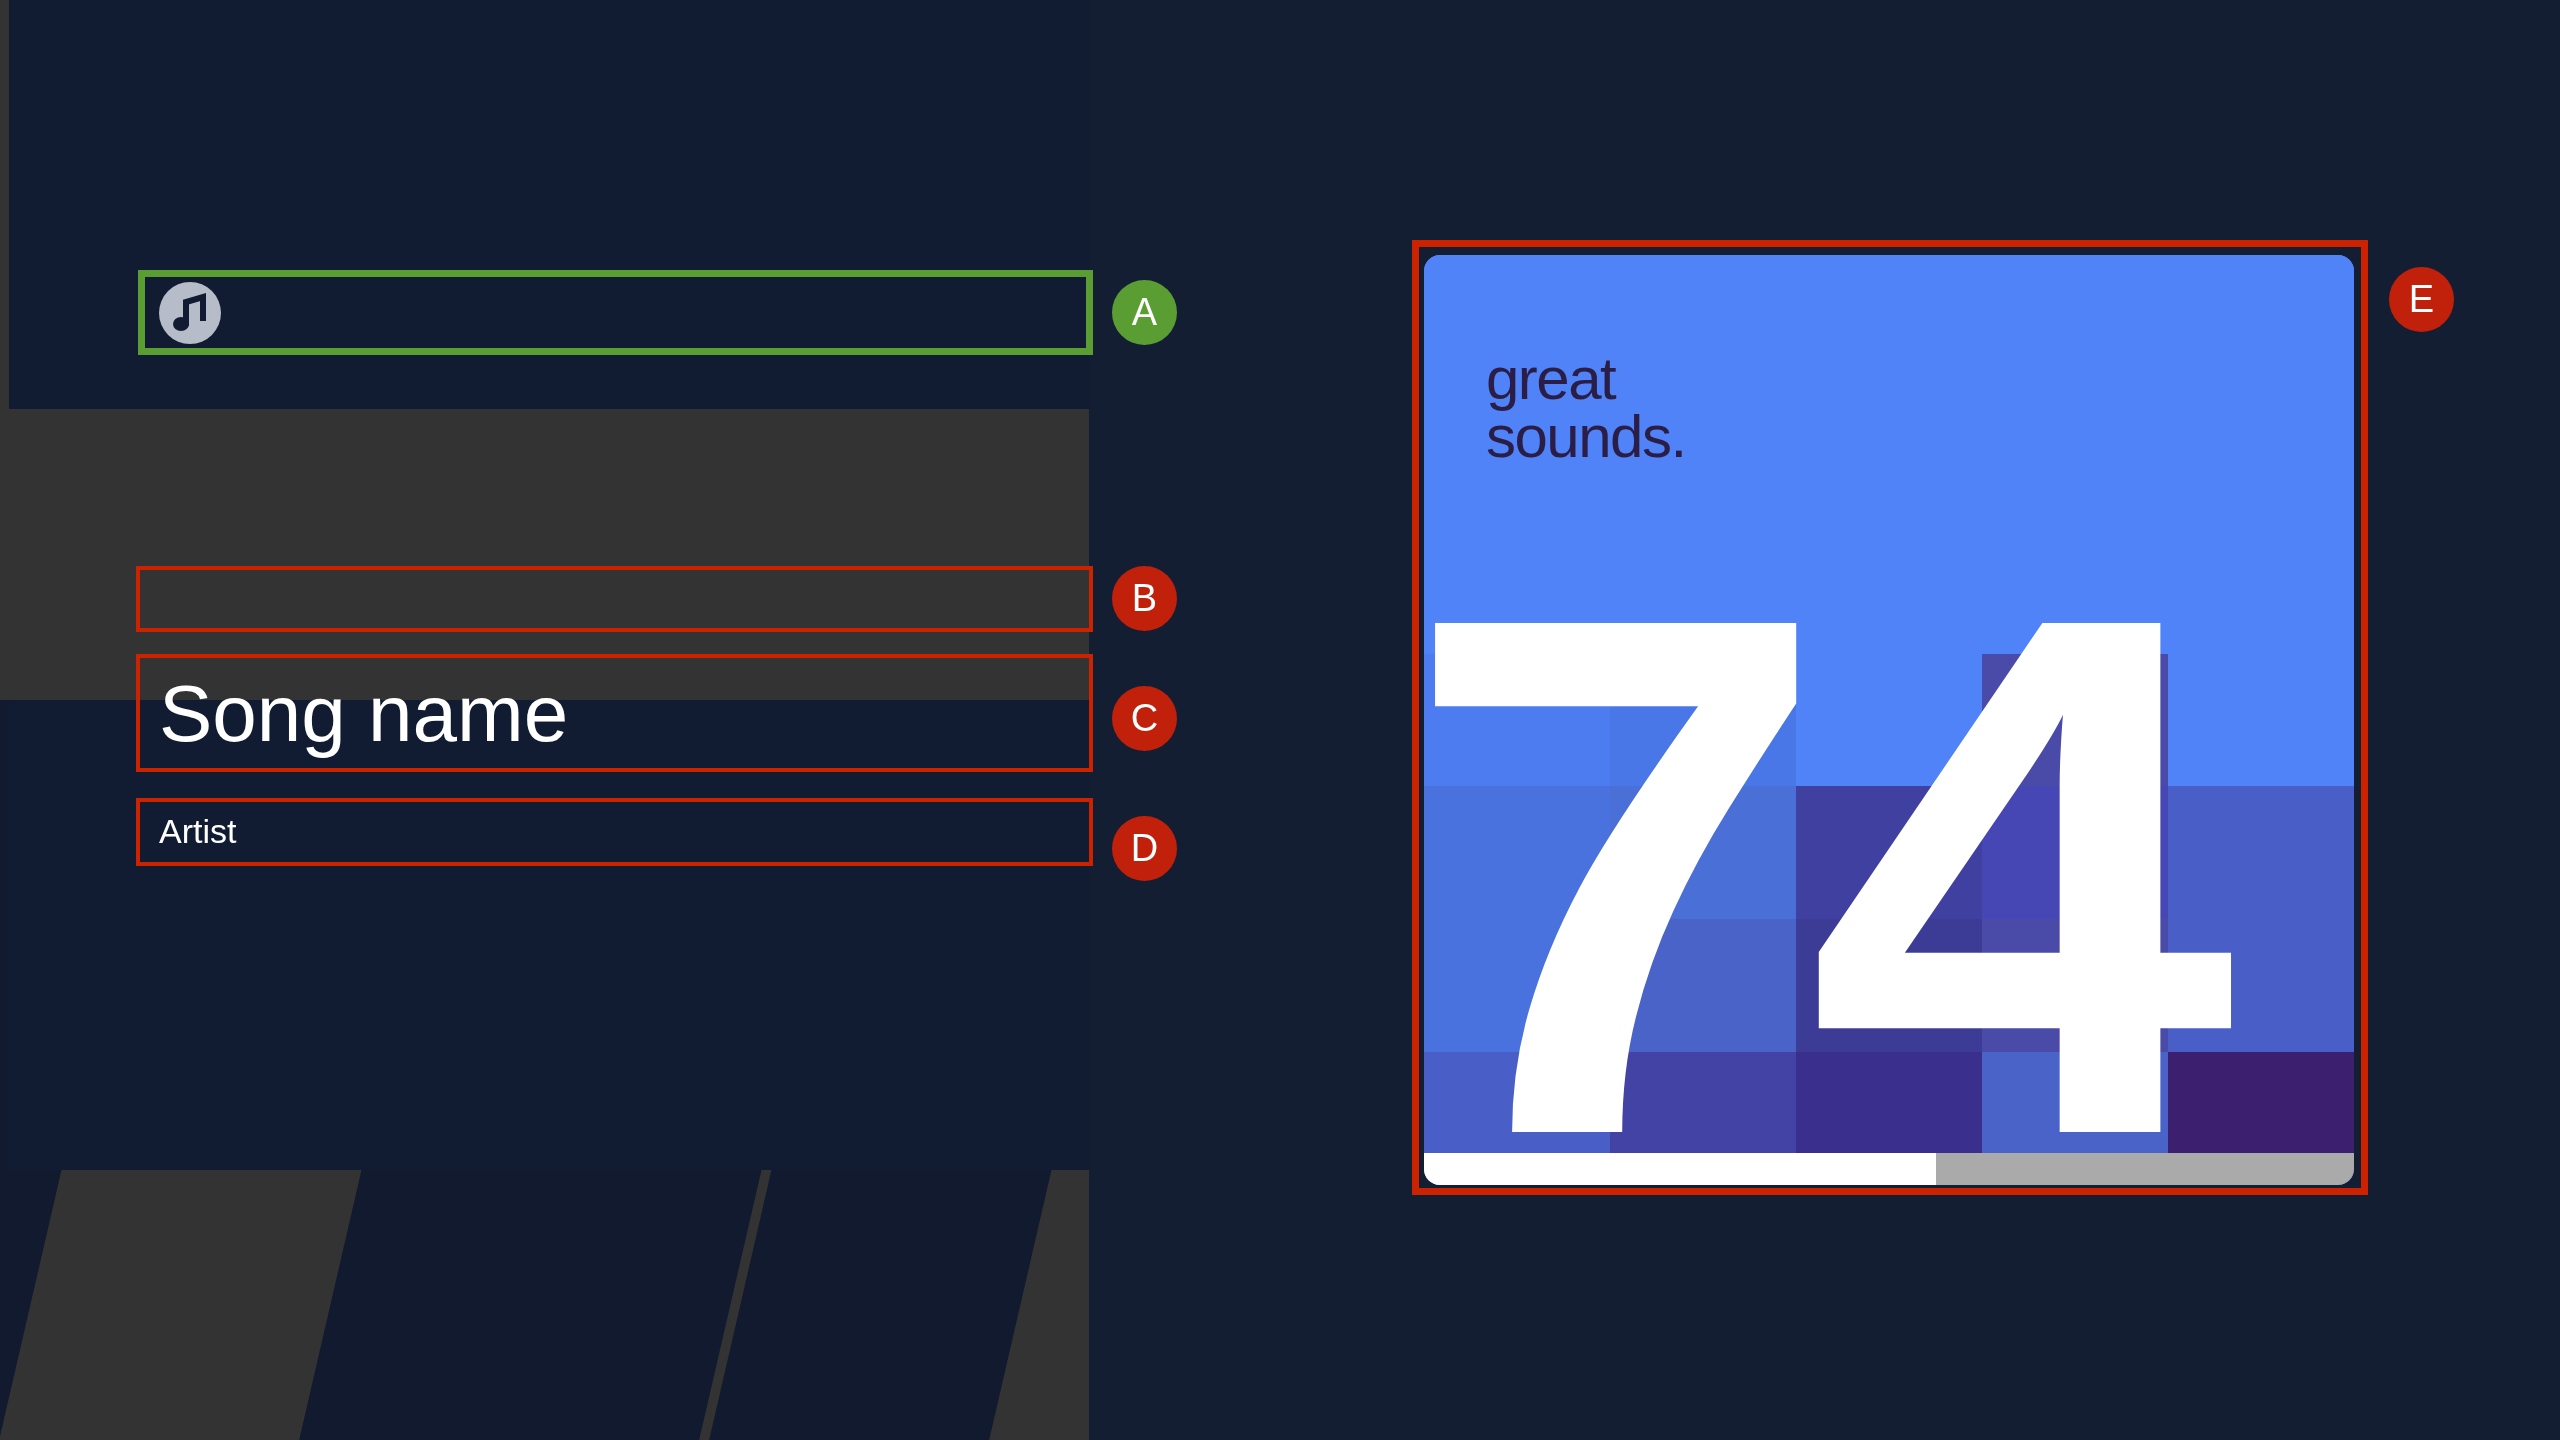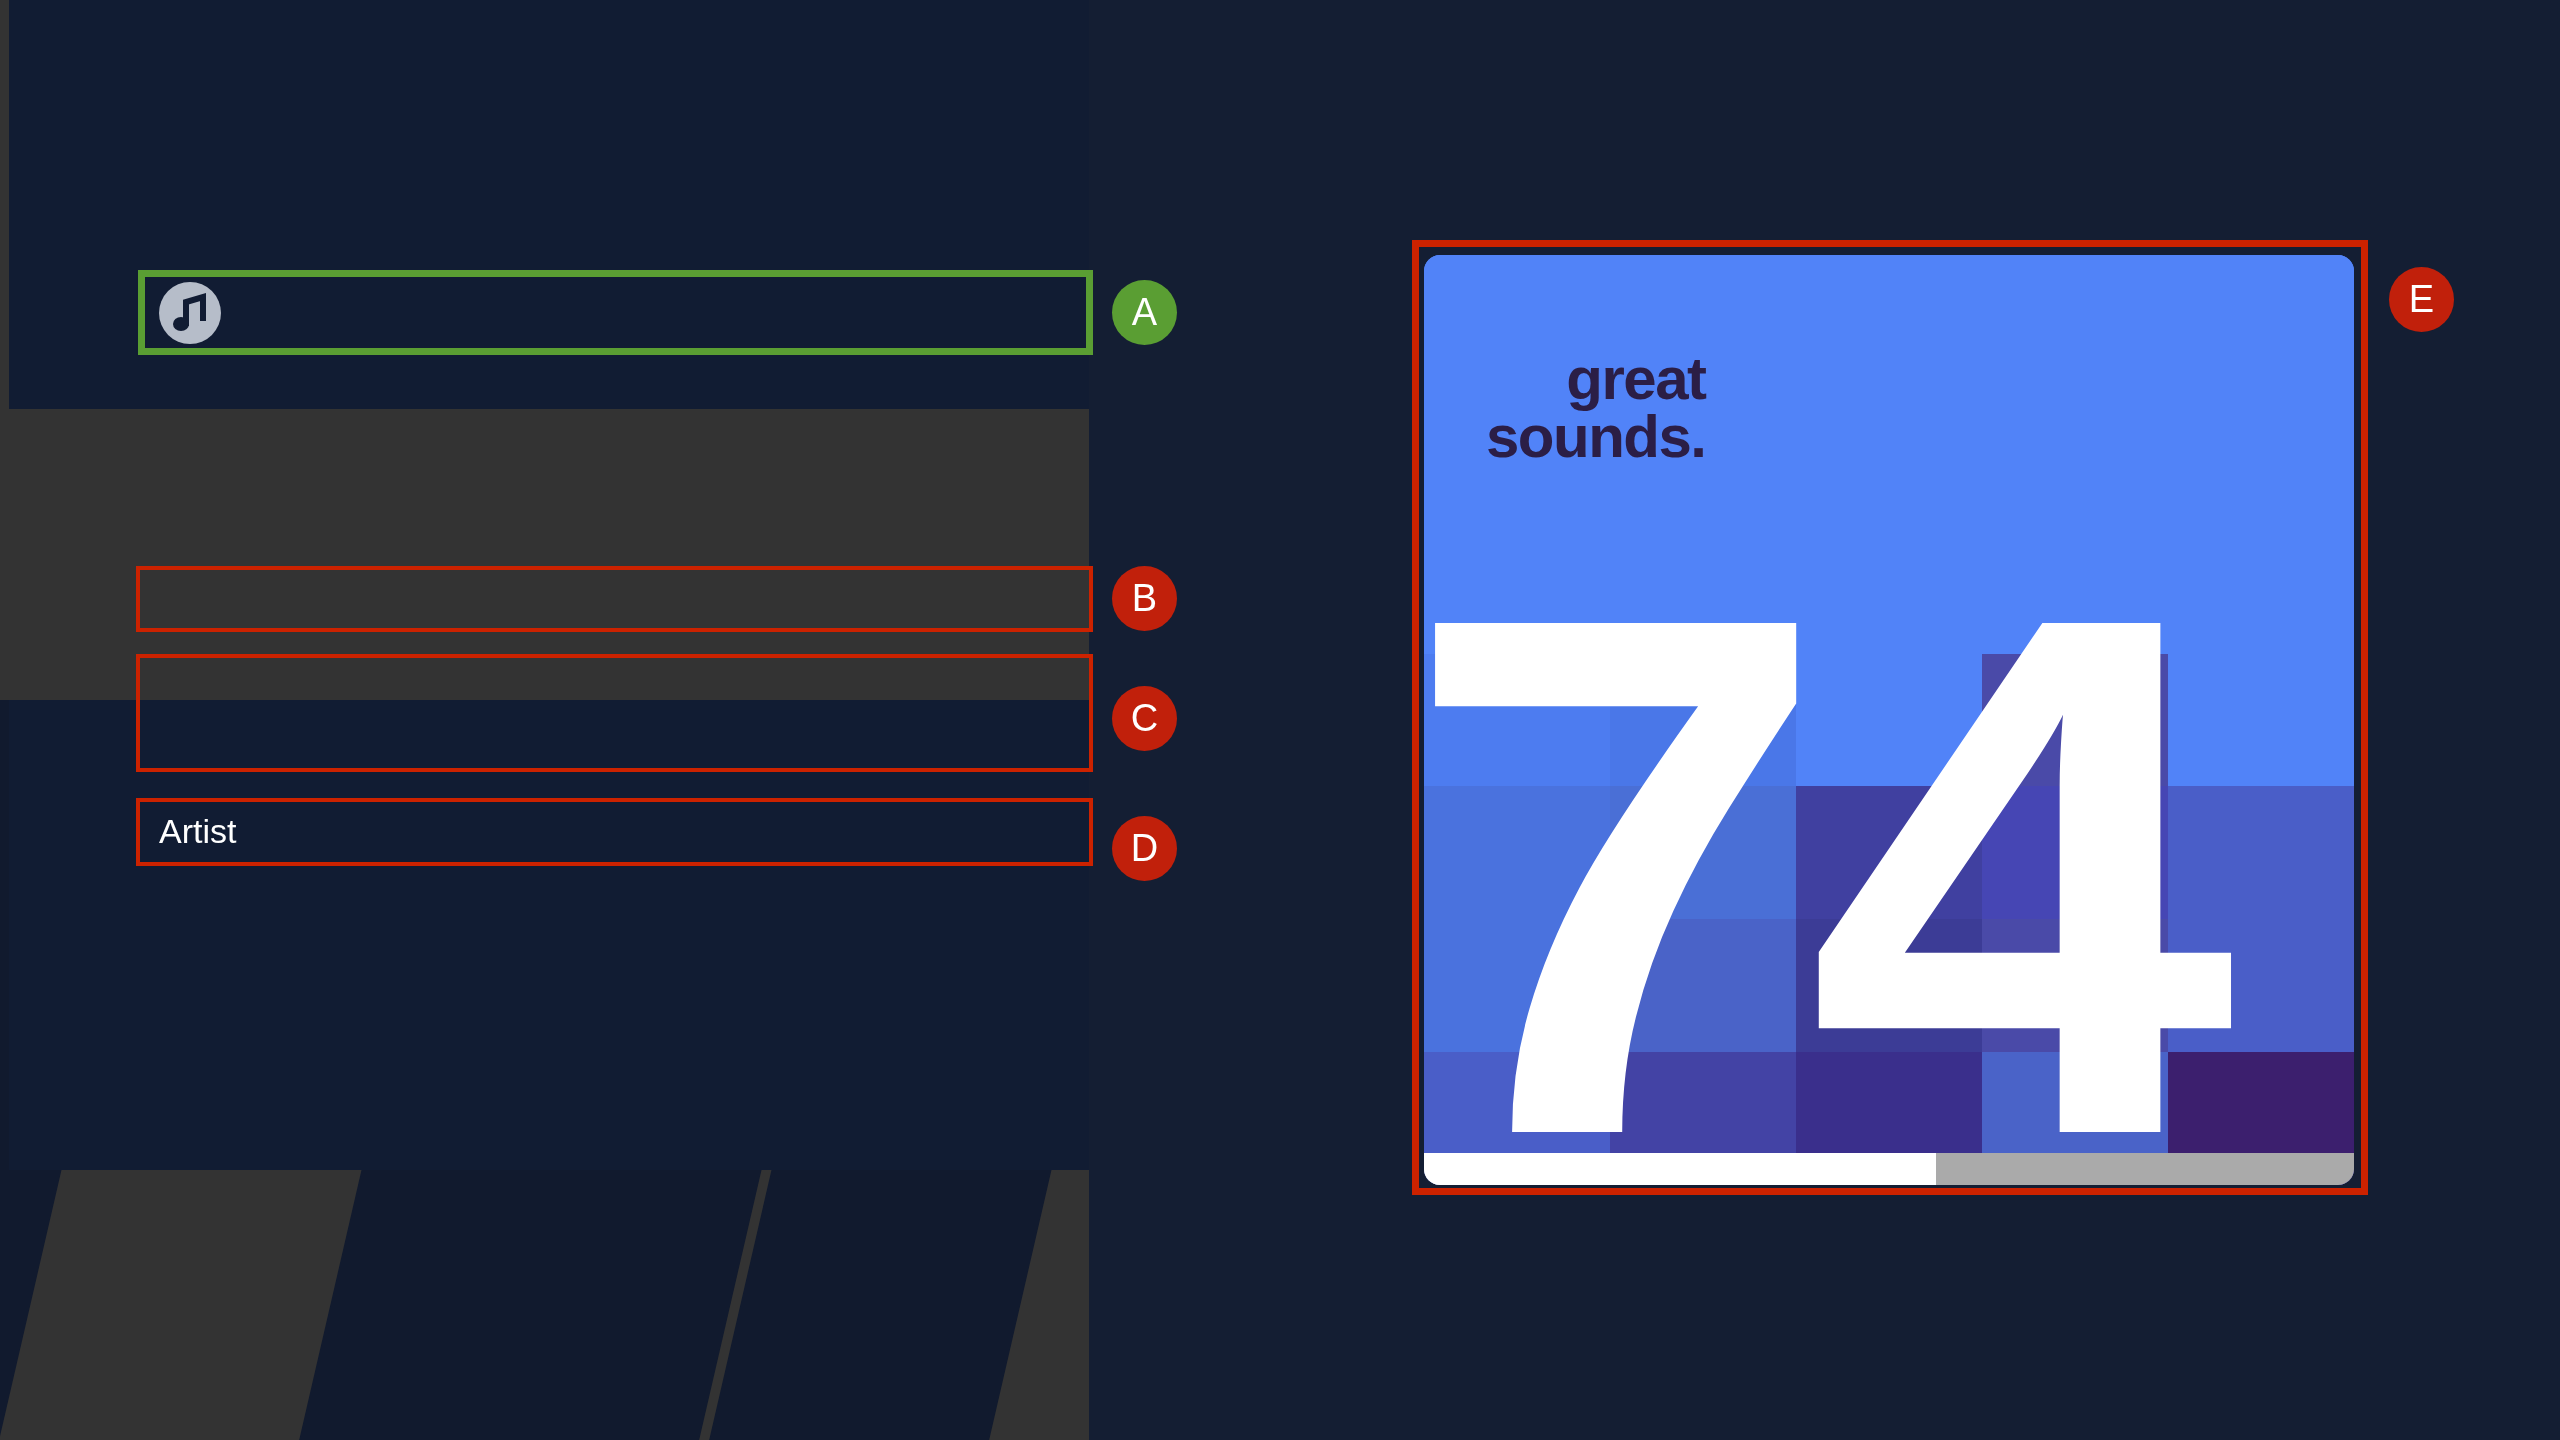--- a/index.html
+++ b/index.html
@@ -155,26 +155,25 @@
     position:absolute; inset:0;
     display:grid;
     grid-template-columns:repeat(5, 1fr);
     grid-template-rows:repeat(7, 1fr);
   }
   .tile { width:100%; height:100%; }
 
   .art-caption {
     position:absolute;
     left:62px; top:95px;
-    font-size:60px; font-weight:700;
+    font-size:60px; font-weight:400;
     line-height:0.96;
     color:#2b1e46;
     letter-spacing:-1.5px;
     white-space:pre-line;
-    text-align:right;
   }
   .art-number {
     position:absolute;
     left:-22px; top:318px;
     font-size:740px; font-weight:700;
     line-height:0.82;
     color:#ffffff;
     letter-spacing:-22px;
     font-family:"Liberation Sans", sans-serif;
     transform:scaleX(1.04);
@@ -234,20 +233,23 @@
 
   <div class="logo-row">
     <div class="logo-mark">
       <svg width="36" height="40" viewBox="0 0 36 40" aria-hidden="true">
         <path d="M14 30 V9 L31 4 V25" fill="none" stroke="#111c33" stroke-width="6" stroke-linecap="square"></path>
         <ellipse cx="9" cy="31" rx="8" ry="7" fill="#111c33"></ellipse>
       </svg>
     </div>
   </div>
 
+  <div class="field f-song">
+    <span>Song name</span>
+  </div>
   <div class="field f-artist">
     <span>Artist</span>
   </div>
 
   <div id="album-art">
     <div class="tile-grid" id="tile-grid">
         <div class="tile" style="background: rgb(81, 131, 248);"></div>
         <div class="tile" style="background: rgb(81, 131, 248);"></div>
         <div class="tile" style="background: rgb(81, 131, 248);"></div>
         <div class="tile" style="background: rgb(81, 131, 248);"></div>

